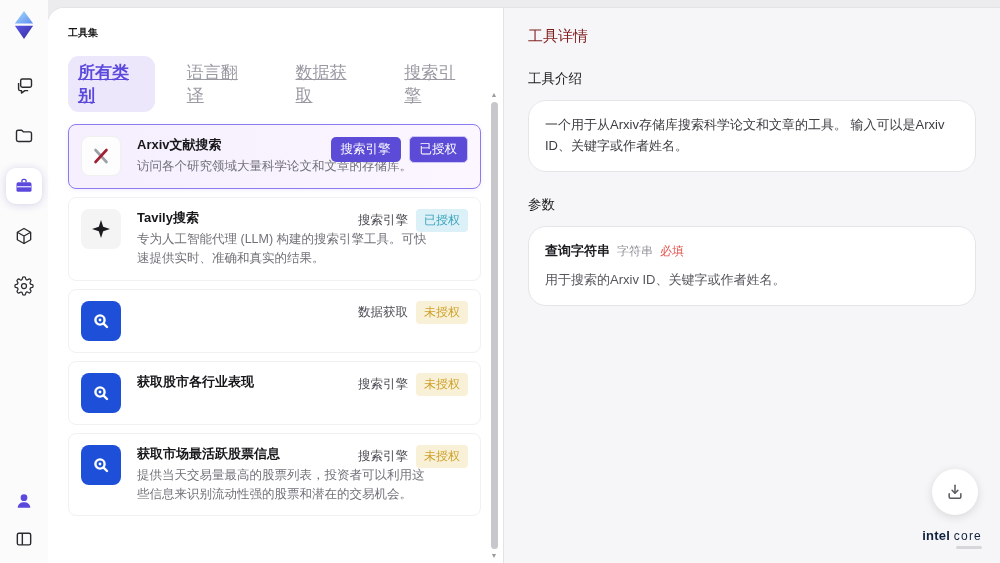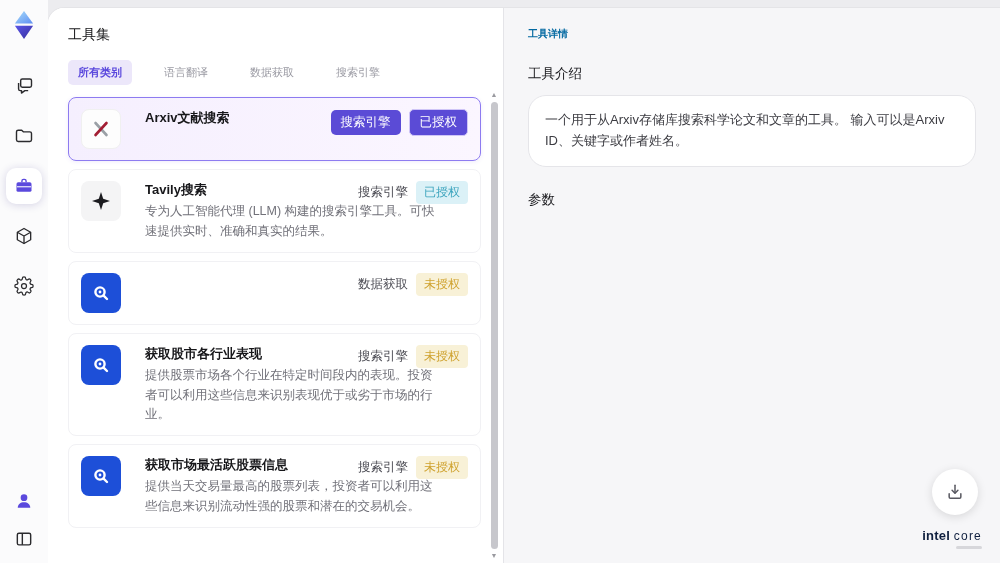--- a/index.html
+++ b/index.html
@@ -20,27 +20,27 @@
   .rail-bottom .rail-btn { width:32px; height:32px; }
   .user-glyph { color:#5b49dd; }
 
   
   .shell { position:fixed; left:48px; top:8px; right:0; bottom:0; background:#fff;
     border-radius:16px 0 0 0; display:flex; overflow:hidden;
     box-shadow:0 0 0 1px rgba(0,0,0,.03); }
 
   
   .list-panel { width:455px; padding:18px 22px 0 20px; position:relative; background:#fff; }
-  .panel-title { font-size:14px; font-weight:400; color:#141416; }
+  .panel-title { font-size:10px; font-weight:700; color:#141416; }
   .tabs { display:flex; align-items:center; gap:22px; margin-top:16px; }
-  .tab { font-size:11px; color:#9a9aa3; cursor:pointer; padding:5px 10px; border-radius:5px; }
+  .tab { font-size:17px; color:#9a9aa3; cursor:pointer; padding:5px 10px; border-radius:11px;text-decoration:underline; }
   .tab.active { background:#ece7fa; color:#5b49dd; font-weight:700; }
 
   .tool-list { margin-top:12px; }
-  .tool-card { position:relative; display:flex; gap:24px; padding:11px 12px;
+  .tool-card { position:relative; display:flex; gap:16px; padding:11px 12px;
     border:1px solid #f1f1f4; border-radius:8px; margin-bottom:8px; background:#fff; cursor:pointer; }
   .tool-card.selected { border:1px solid #8d7bf0;
     background:linear-gradient(90deg,#f5effe, #fbf6ff); box-shadow:0 1px 4px rgba(120,90,230,.12); }
   .tool-icon { width:40px; height:40px; border-radius:8px; flex:0 0 40px;
     display:flex; align-items:center; justify-content:center; }
   .tool-icon svg { width:24px; height:24px; }
   .icon-arxiv  { background:#fdfdfd; border:1px solid #f0f0f0; }
   .icon-tavily { background:#f4f4f5; }
   .icon-search-blue { background:#1d4fd8; }
   .tool-body { flex:1; min-width:0; }
@@ -57,21 +57,21 @@
 
   
   .scrollbar { position:absolute; right:3px; top:82px; bottom:2px; width:12px;
     display:flex; flex-direction:column; align-items:center; }
   .sb-arrow { font-size:7px; color:#9a9aa0; line-height:10px; height:10px; }
   .sb-thumb { flex:1; width:7px; background:#c7c7cc; border-radius:4px; margin:2px 0; }
 
   
   .detail-panel { flex:1; background:#f6f6f8; border-left:1px solid #e4e4e8;
     padding:19px 24px; position:relative; }
-  .detail-title { font-size:10px; font-weight:700; color:#0369a1; }
+  .detail-title { font-size:15px; font-weight:400; color:#7f1d1d; }
   .section-title { font-size:13.5px; font-weight:400; color:#1a1a1e; margin-top:24px; }
   .info-box { margin-top:12px; background:#fff; border:1px solid #e5e5e9; border-radius:18px;
     padding:14px 16px; font-size:13px; color:#3c3c42; line-height:1.6; }
   .param-head { display:flex; align-items:baseline; gap:7px; }
   .param-name { font-size:13px; font-weight:700; color:#1c1c20; }
   .param-type { font-size:12px; color:#8f8f97; }
   .param-required { font-size:12px; color:#e25650; }
   .param-desc { font-size:13px; color:#55555c; margin-top:9px; }
 
   
@@ -166,20 +166,21 @@
     <div class="tool-list">
         <div class="tool-card selected">
     <div class="tool-icon icon-arxiv">
             <svg viewBox="0 0 24 24">
               <line x1="6.5" y1="6" x2="17.5" y2="18" stroke="#9aa0a6" stroke-width="2.6" stroke-linecap="round"></line>
               <line x1="17.5" y1="6" x2="6.5" y2="18" stroke="#a31f34" stroke-width="2.6" stroke-linecap="round"></line>
             </svg>
           </div>
     <div class="tool-body">
       <div class="tool-name">Arxiv文献搜索</div>
+      <div class="tool-desc">访问各个研究领域大量科学论文和文章的存储库。</div>
     </div>
     <div class="tool-badges">
       <span class="cat-badge cat-purple">搜索引擎</span>
       <span class="auth-badge auth-purple">已授权</span>
     </div>
   </div>
         <div class="tool-card">
     <div class="tool-icon icon-tavily">
             <svg viewBox="0 0 24 24">
               <path d="M12 3l2.2 6.8L21 12l-6.8 2.2L12 21l-2.2-6.8L3 12l6.8-2.2z" fill="#1b1b1f"></path>
@@ -212,21 +213,20 @@
         <div class="tool-card">
     <div class="tool-icon icon-search-blue">
             <svg viewBox="0 0 24 24">
               <circle cx="11" cy="11" r="4.6" fill="none" stroke="#fff" stroke-width="2.4"></circle>
               <circle cx="11" cy="11" r="1.4" fill="#fff"></circle>
               <line x1="14.6" y1="14.6" x2="18" y2="18" stroke="#fff" stroke-width="2.4" stroke-linecap="round"></line>
             </svg>
           </div>
     <div class="tool-body">
       <div class="tool-name">获取股市各行业表现</div>
-      <div class="tool-desc">提供股票市场各个行业在特定时间段内的表现。投资者可以利用这些信息来识别表现优于或劣于市场的行业。</div>
     </div>
     <div class="tool-badges">
       <span class="cat-badge">搜索引擎</span>
       <span class="auth-badge auth-yellow">未授权</span>
     </div>
   </div>
         <div class="tool-card">
     <div class="tool-icon icon-search-blue">
             <svg viewBox="0 0 24 24">
               <circle cx="11" cy="11" r="4.6" fill="none" stroke="#fff" stroke-width="2.4"></circle>
@@ -251,20 +251,28 @@
     </div>
   </div>
 
   <div class="detail-panel">
     <div class="detail-title">工具详情</div>
 
     <div class="section-title">工具介绍</div>
     <div class="info-box">一个用于从Arxiv存储库搜索科学论文和文章的工具。 输入可以是Arxiv ID、关键字或作者姓名。</div>
 
     <div class="section-title">参数</div>
+    <div class="info-box">
+      <div class="param-head">
+        <span class="param-name">查询字符串</span>
+        <span class="param-type">字符串</span>
+        <span class="param-required">必填</span>
+      </div>
+      <div class="param-desc">用于搜索的Arxiv ID、关键字或作者姓名。</div>
+    </div>
 
     <div class="fab">
       <svg viewBox="0 0 24 24" fill="none" stroke="currentColor" stroke-width="1.8" stroke-linecap="round" stroke-linejoin="round">
         <path d="M12 4v9"></path>
           <path d="M8.5 10L12 13.5 15.5 10"></path>
         <path d="M5 14v4a1.5 1.5 0 0 0 1.5 1.5h11A1.5 1.5 0 0 0 19 18v-4"></path>
       </svg>
     </div>
     <div class="intel-brand">
       <div class="intel-line">

